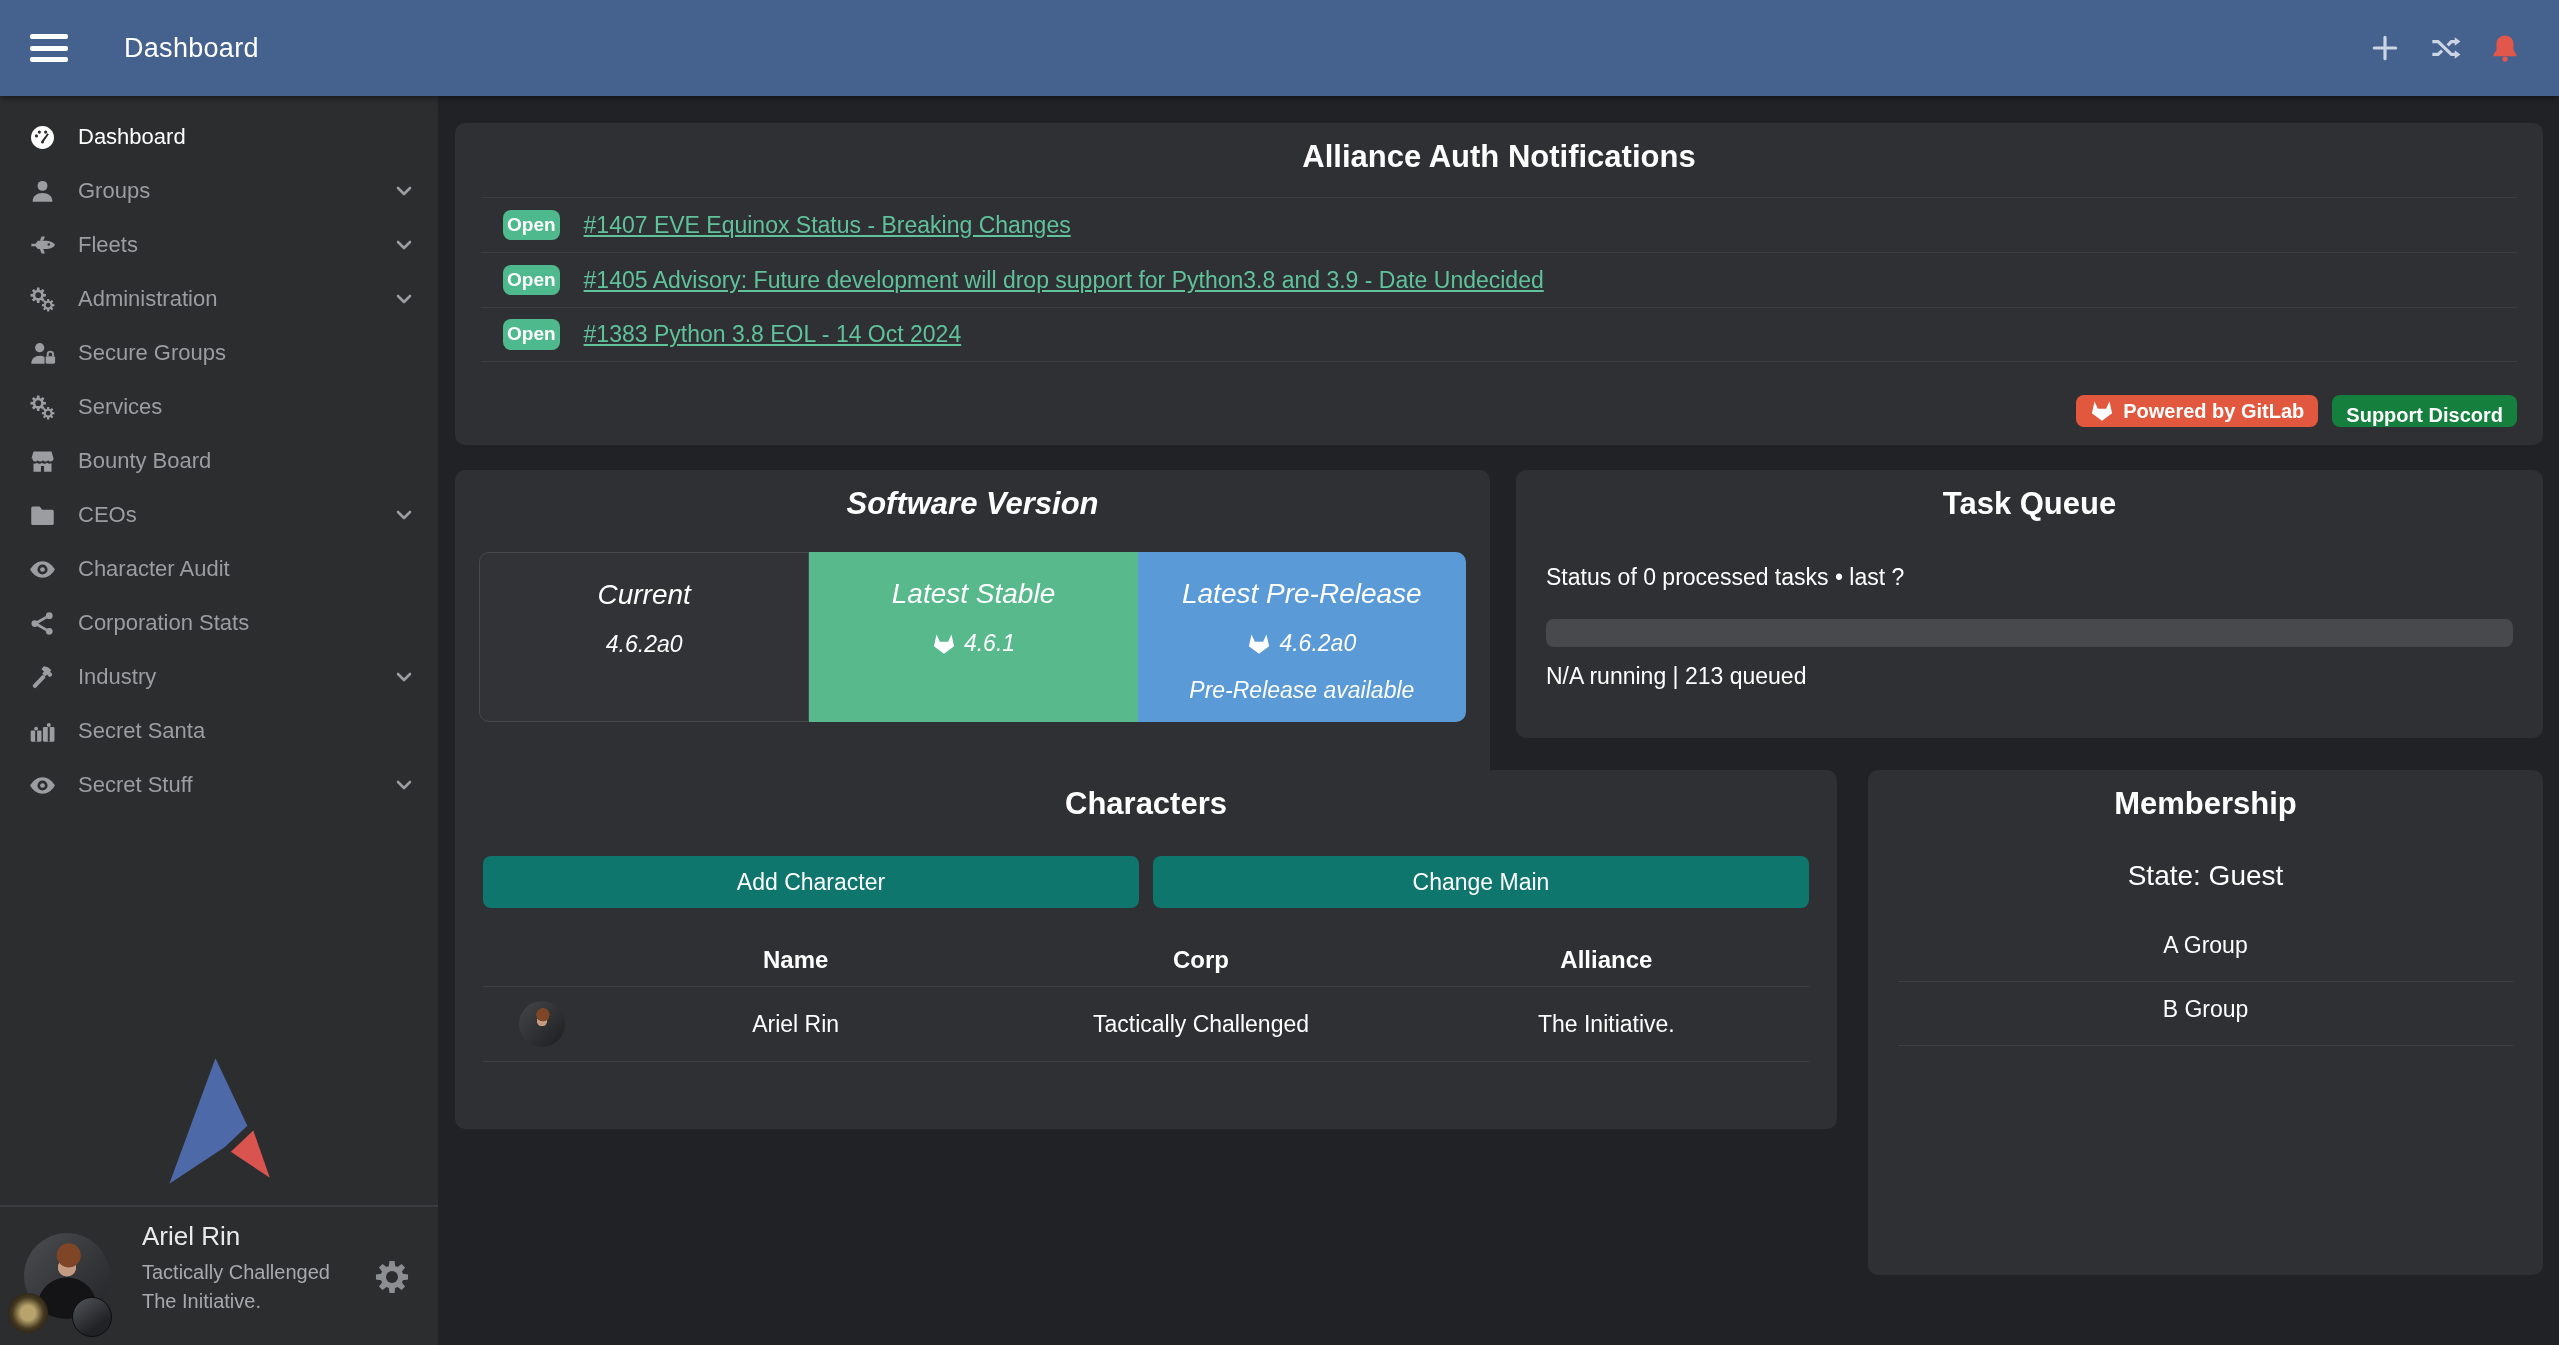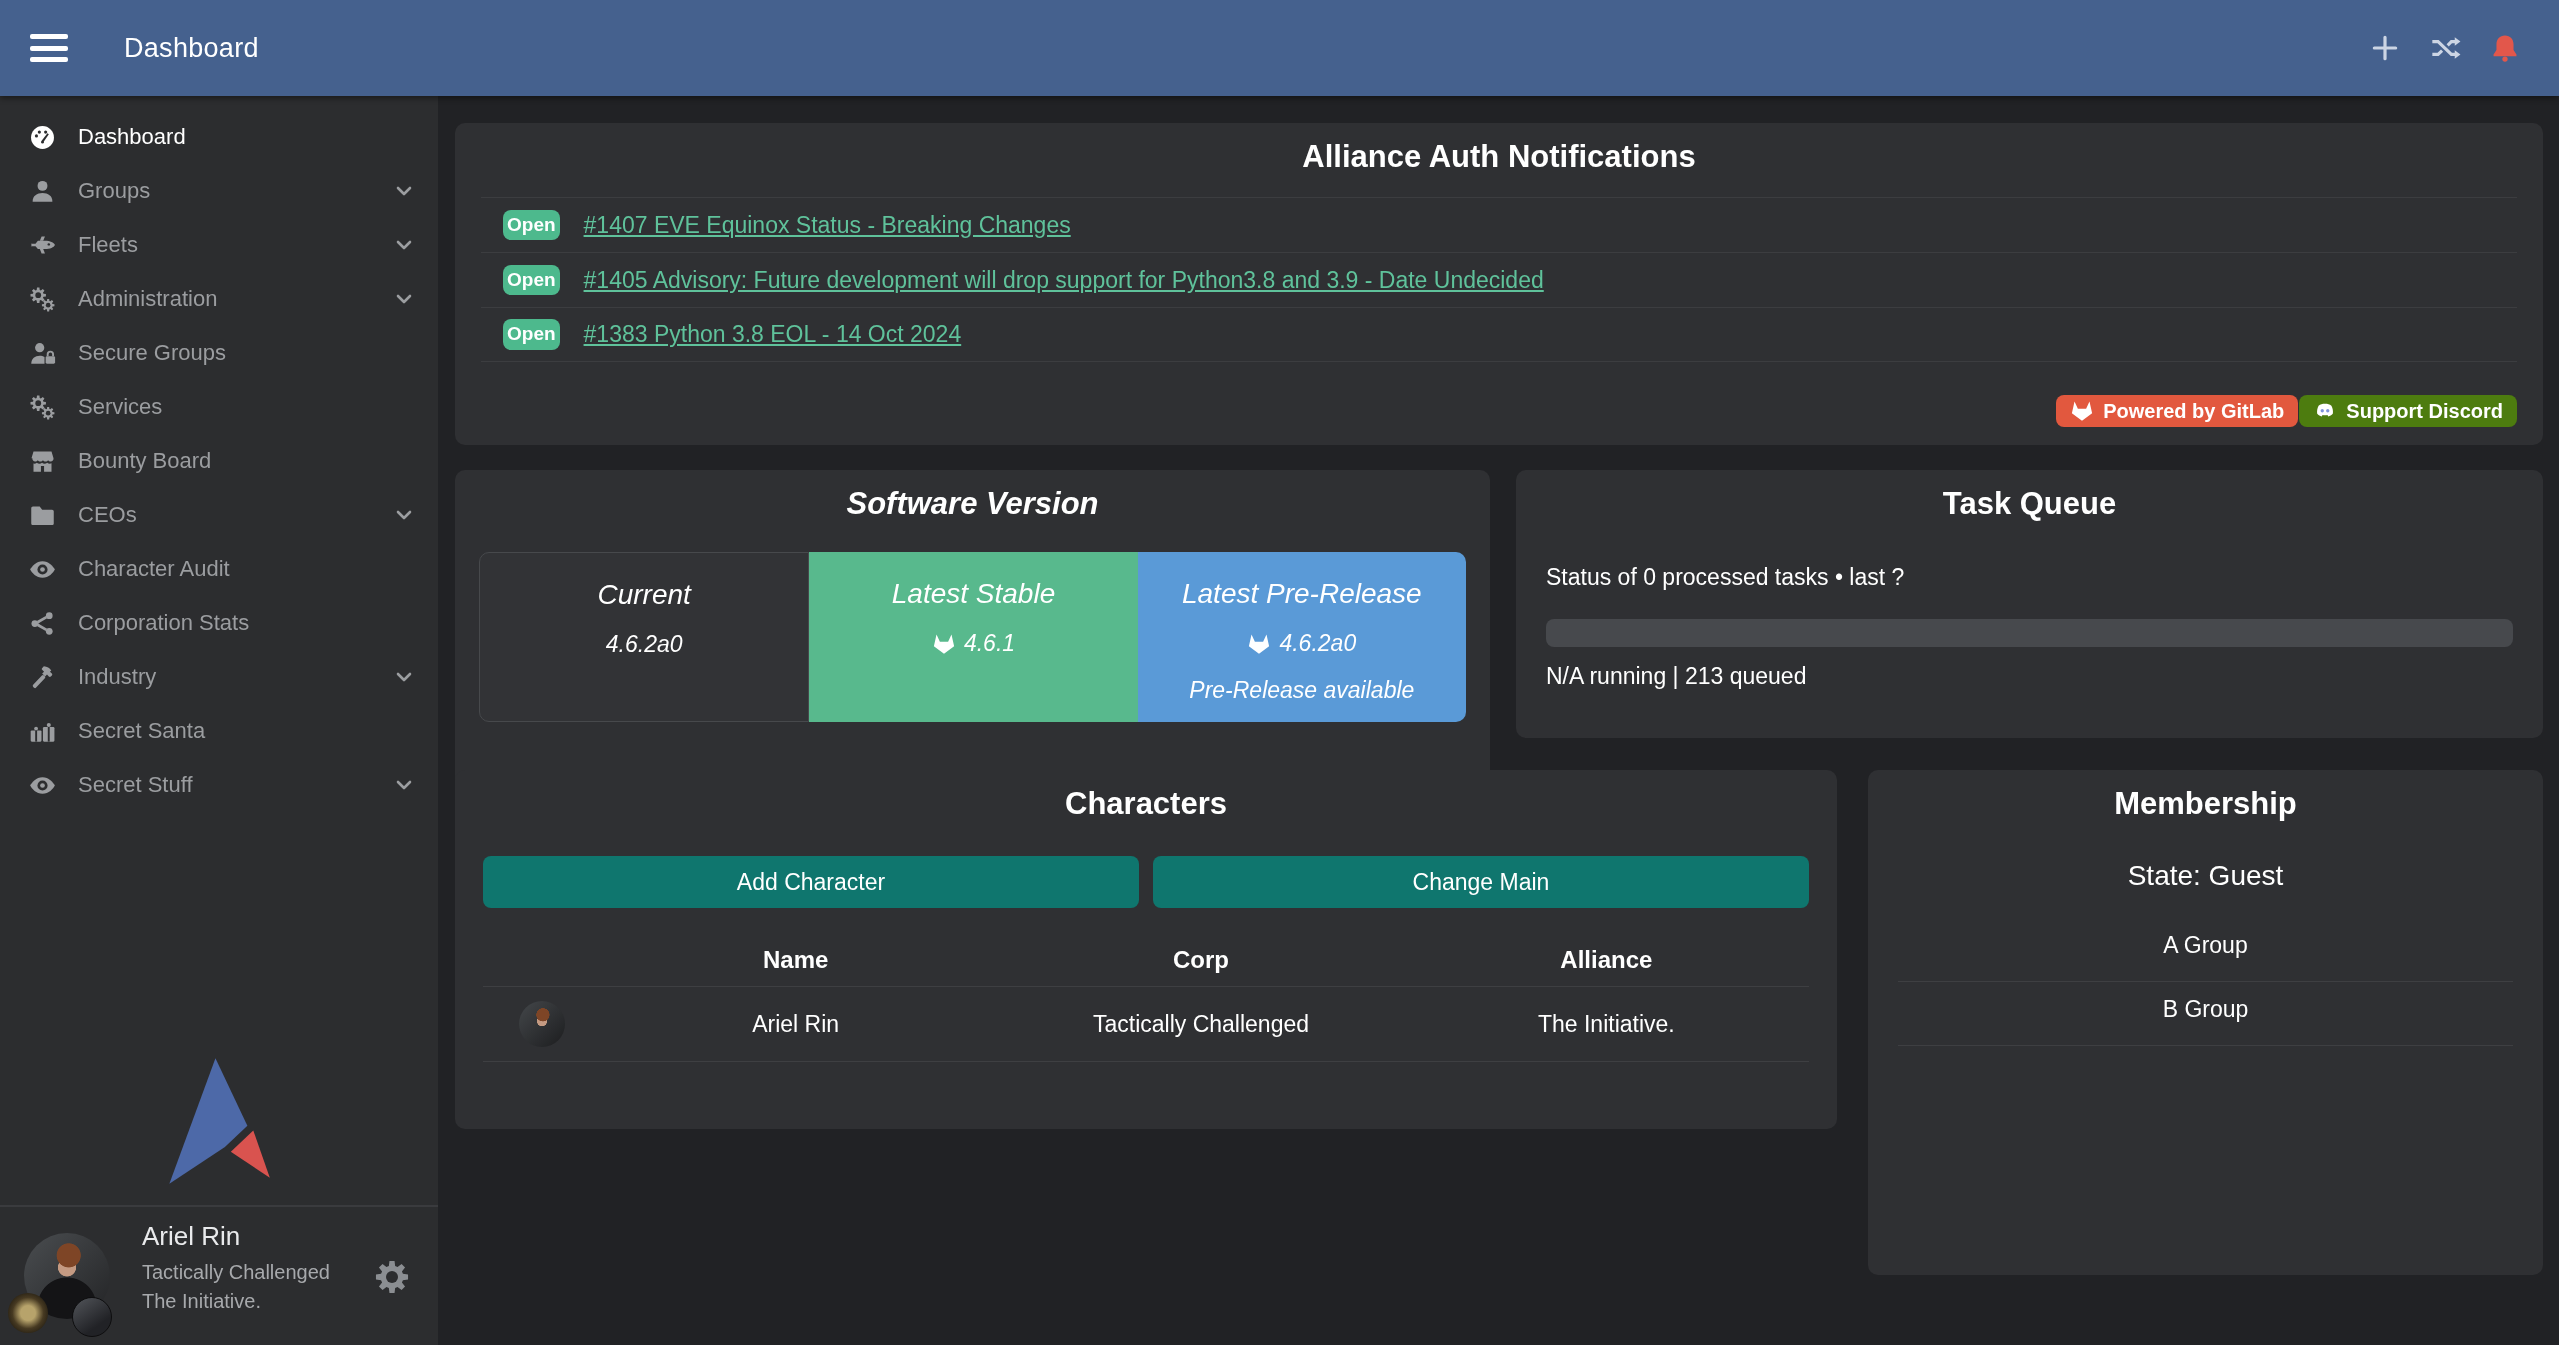--- a/index.html
+++ b/index.html
@@ -71,27 +71,27 @@
   .notif-item {
     display:flex; align-items:center; height:55px;
     border-top:1px solid #3c3d40; padding-left:22px; gap:24px;
   }
   .notif-item:last-child { border-bottom:1px solid #3c3d40; }
   .open-badge {
     background:#4db98d; color:#fff; font-weight:bold; font-size:19px;
     padding:5px 4px; border-radius:8px; line-height:1.1;
   }
   .notif-link { color:#5fc29b; text-decoration:underline; font-size:23px; cursor:pointer; }
-  .footer-badges { position:absolute; right:26px; bottom:18px; display:flex; gap:1px; }
+  .footer-badges { position:absolute; right:26px; bottom:18px; display:flex; gap:14px; }
   .mini-badge {
     display:flex; align-items:center; gap:9px; height:32px;
     color:#fff; font-weight:bold; font-size:20px; padding:0 14px; border-radius:8px; cursor:pointer;
   }
   .mini-badge.gitlab { background:#e2583e; }
-  .mini-badge.discord { background:#4d7c0f; --hole:#8094db; }
+  .mini-badge.discord { background:#15803d;flex-direction:column; --hole:#8094db; }
   .mini-badge svg { width:24px; height:22px; }
 
   #panel-software { left:17px; top:374px; width:1035px; height:331px;font-style:italic; }
   .version-row { display:flex; margin:30px 24px 0 24px; height:170px; }
   .vbox { flex:1; text-align:center; padding-top:26px; }
   .vbox .vtitle { font-size:28px; margin-bottom:20px; }
   .vbox .vval { font-size:23px; display:flex; align-items:center; justify-content:center; gap:8px; }
   .vbox .vval svg { width:24px; height:22px; }
   .vbox .vnote { font-size:23px; margin-top:20px; }
   .vbox.current { background:#323336; border:1px solid #47494c; border-radius:10px 0 0 10px; }

